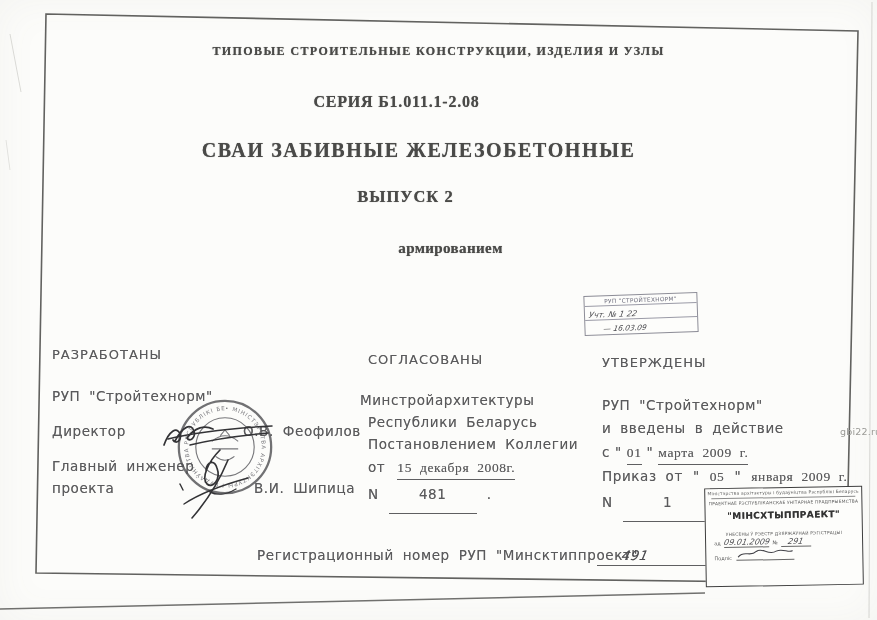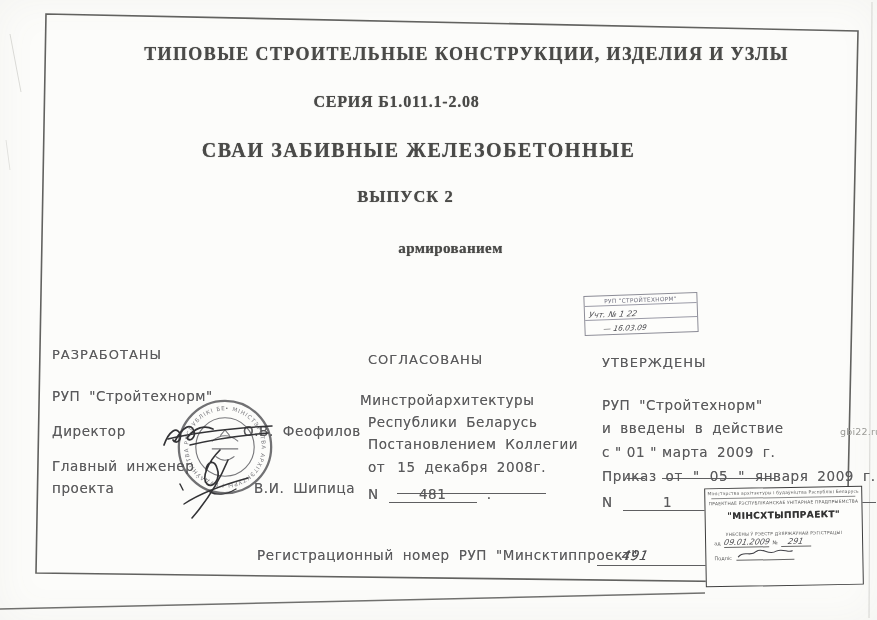--- a/index.html
+++ b/index.html
@@ -9,37 +9,37 @@
     background:#fcfcfa;
     box-shadow:inset 0 0 40px rgba(120,120,110,0.06);
     font-family:"DejaVu Sans",sans-serif;
   }
   
   .h{
     position:absolute;left:50%;white-space:nowrap;
     font-family:"Liberation Serif","DejaVu Serif",serif;font-weight:700;
     color:#4a4a48;text-shadow:0 0 .7px rgba(80,80,78,.85);
   }
-  .h1{top:44px;font-size:18px;letter-spacing:1.4px;margin-left:28px;transform:translateX(-50%);}
+  .h1{top:44px;font-size:12px;letter-spacing:1.4px;margin-left:0;transform:translateX(-50%);}
   .h2{top:93px;font-size:16px;letter-spacing:.8px;margin-left:-42px;transform:translateX(-50%);}
   .h3{top:139px;font-size:20px;letter-spacing:1.6px;margin-left:-20px;transform:translateX(-50%);}
   .h4{top:187px;font-size:16.5px;letter-spacing:1px;margin-left:-33px;transform:translateX(-50%);}
   .sub{top:238px;font-size:15px;letter-spacing:.4px;line-height:21px;text-align:center;margin-left:12px;transform:translateX(-50%);white-space:nowrap;}
   .doc{top:296px;font-size:16.5px;letter-spacing:2.2px;margin-left:-4px;transform:translateX(-50%);}
   
   .d{
     position:absolute;white-space:nowrap;
     font-family:"DejaVu Sans",sans-serif;font-size:13.5px;
     color:#5a5a5c;letter-spacing:.6px;word-spacing:4px;
     text-shadow:0 0 .4px rgba(95,95,95,.6);
   }
   .dh{font-size:13px;letter-spacing:1px;}
-  .u{border-bottom:1.3px solid #5f5f61;padding-bottom:18px;}
+  .u{border-bottom:1.3px solid #5f5f61;padding-bottom:3px;font-family:Liberation Serif, serif;}
   .numrow{display:flex;align-items:baseline;gap:10px;}
-  .ubox{display:inline-block;text-align:center;border-bottom:1.3px solid #5f5f61;padding-bottom:0;}
+  .ubox{display:inline-block;text-align:center;border-bottom:1.3px solid #5f5f61;padding-bottom:11px;}
   .hand{font-style:italic;transform:skewX(-12deg);display:inline-block;color:#4c4c50;}
   
   svg.lines{position:absolute;left:0;top:0;z-index:0;}
   
   #seal{position:absolute;left:176px;top:398px;width:98px;height:98px;opacity:.8;z-index:1;}
   
   .sig{position:absolute;z-index:3;}
   
   #intake{
     position:absolute;left:584px;top:294px;width:112px;height:38px;z-index:2;

